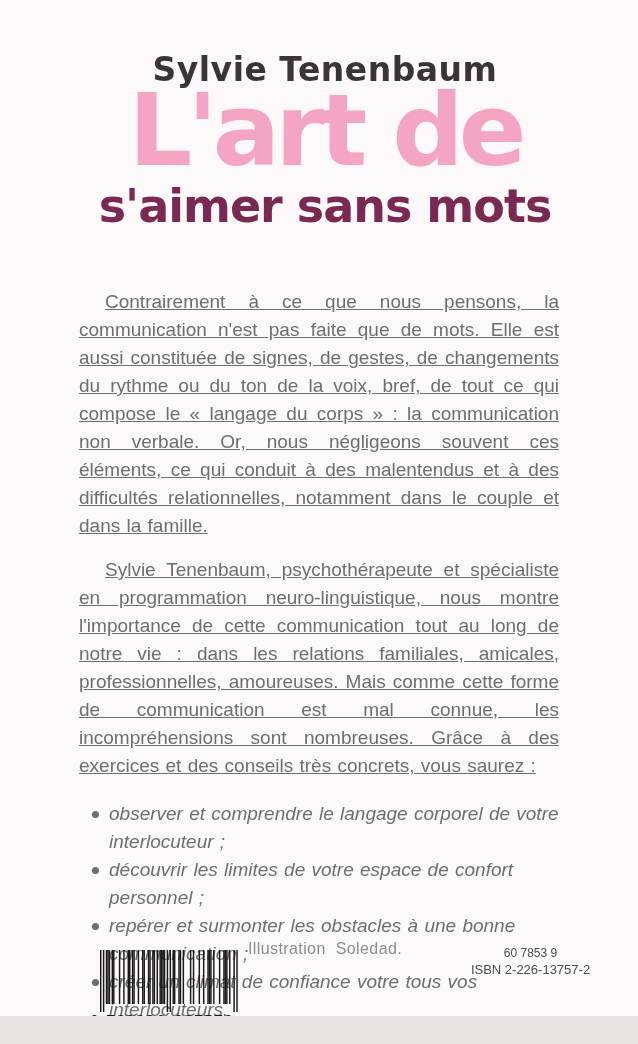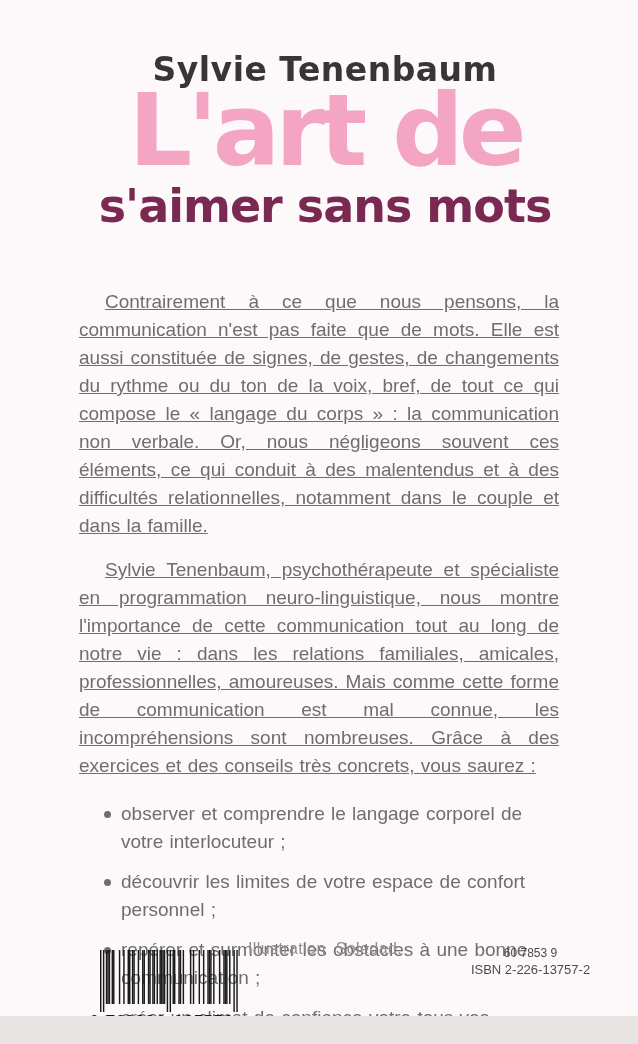--- a/index.html
+++ b/index.html
@@ -40,21 +40,21 @@
   .content {
     position:absolute; top:272px; left:63px; width:512px;
     color:#6e6e6e; font-size:19px; line-height:28px;
     word-spacing:1px;
   }
   .content p.para { margin:16px; text-align:justify; text-indent:26px;text-decoration:underline; }
   ul.benefits {
     list-style:none;
     margin:20px 0 0 0; padding:0 0 0 46px;
   }
-  ul.benefits li { position:relative; margin:12px; }
+  ul.benefits li { position:relative; margin:0;font-style:italic; }
   ul.benefits li::before {
     content:''; position:absolute; left:-17px; top:11px;
     width:7px; height:7px; border-radius:50%; background:#6e6e6e;
   }
 
   
   .footer { position:absolute; top:940px; left:0; width:100%; height:104px; }
   .barcode-wrap { position:absolute; left:90px; top:10px; }
   .illustration {
     position:absolute; left:248px; top:0;

